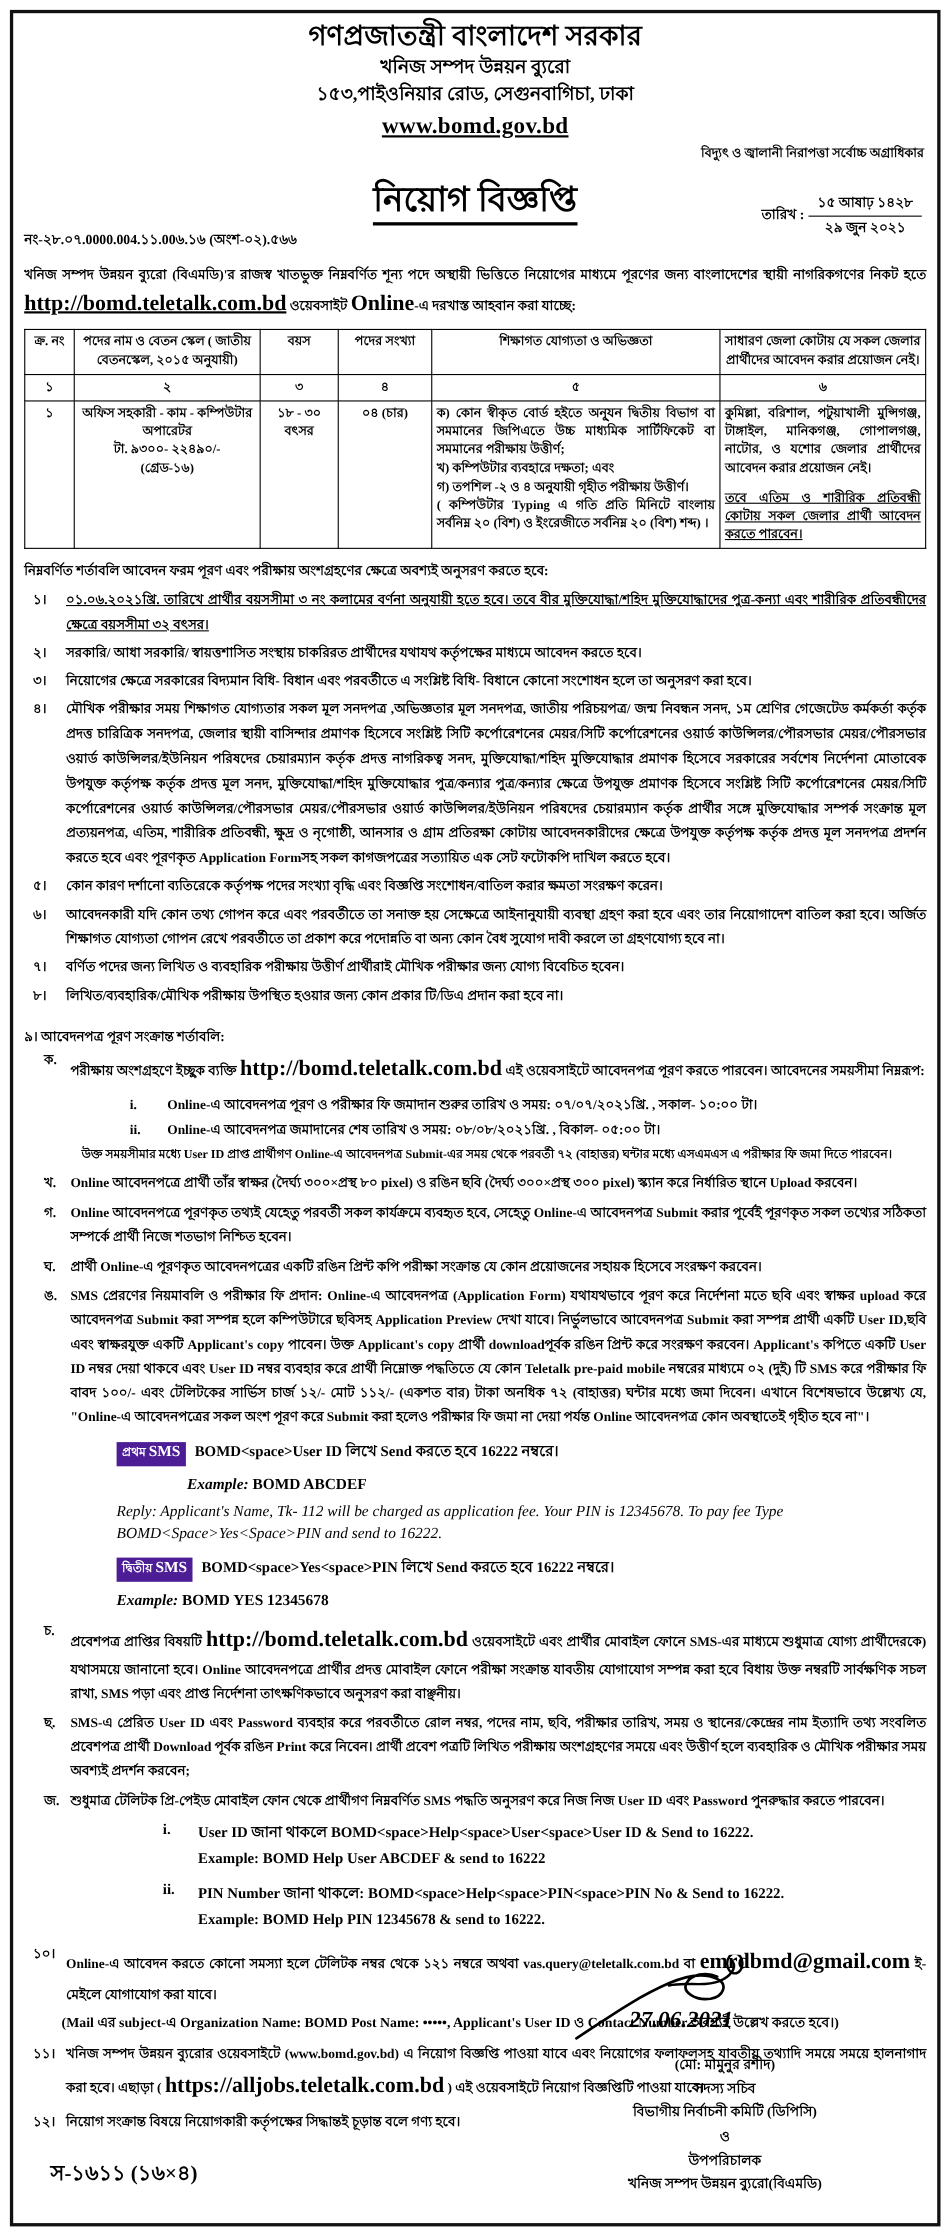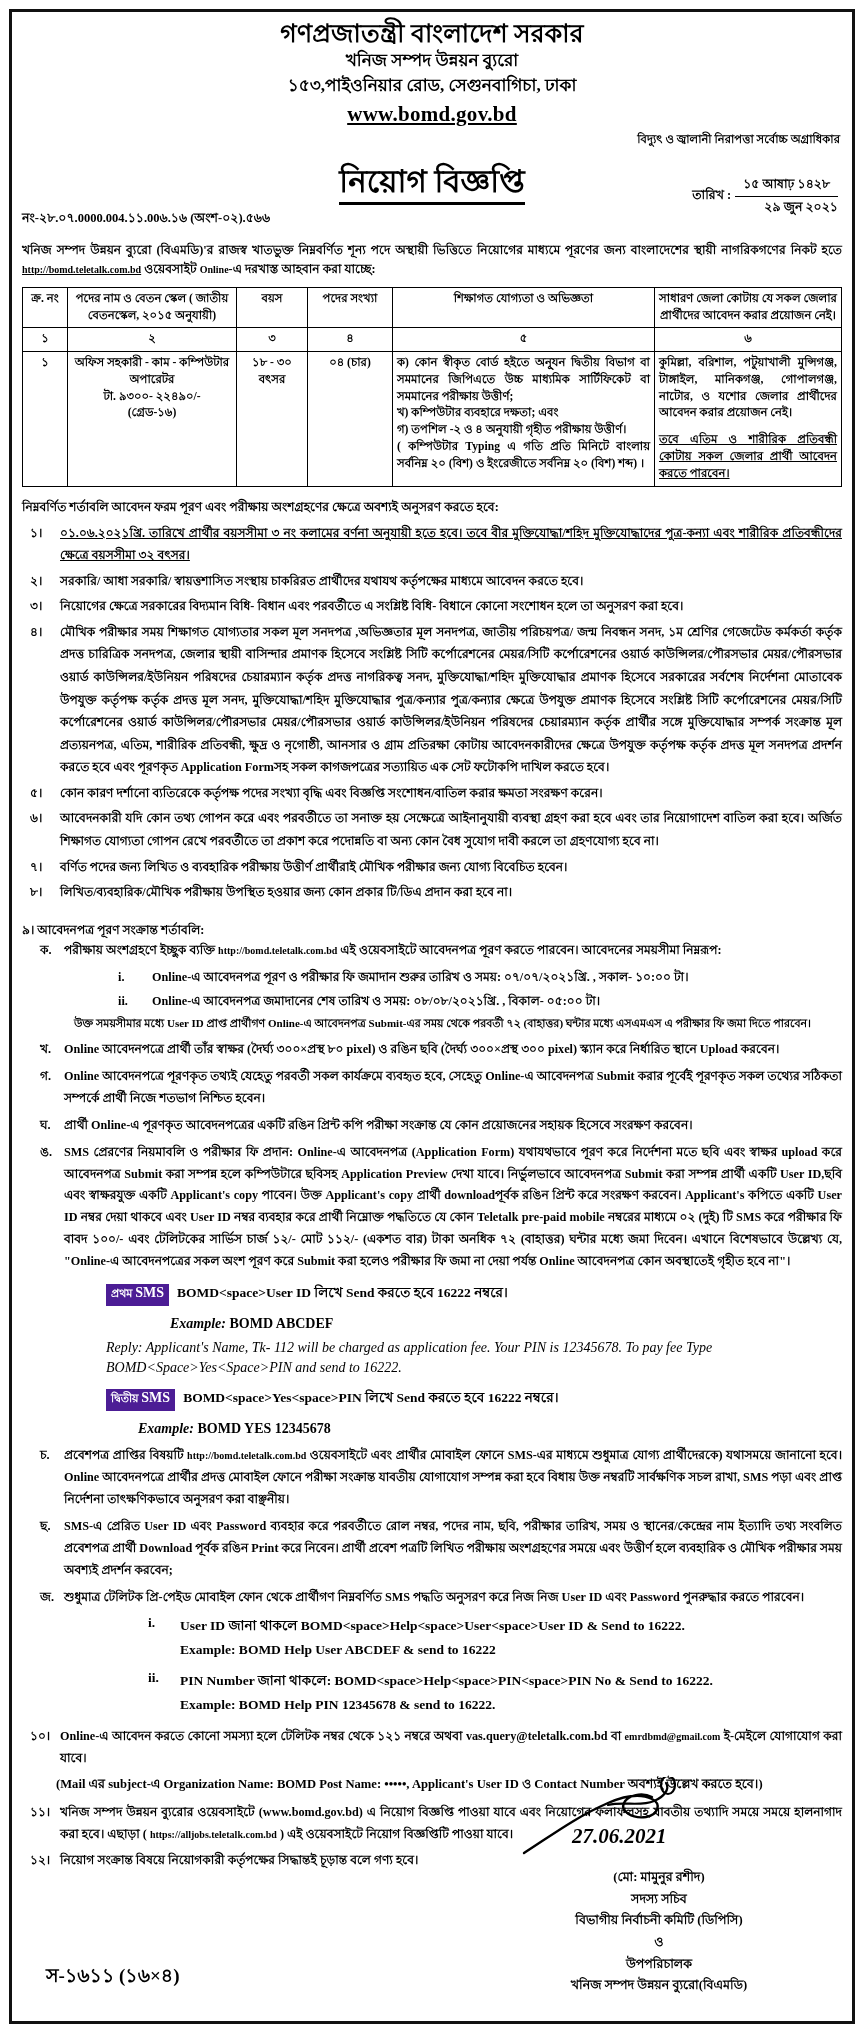--- a/index.html
+++ b/index.html
@@ -92,32 +92,32 @@
   .date-block {
     display: flex;
     align-items: center;
     font-size: 12.5px;
     font-weight: bold;
     padding-right: 4px;
   }
   .date-label { margin-right: 4px; }
   .date-stack { text-align: center; }
   .date-top { border-bottom: 1.5px solid #000; padding: 0 8px 1px 8px; }
-  .date-bot { padding-top: 1px; text-align: right; }
+  .date-bot { padding-top: 1px; }
 
   
   .intro {
     font-size: 12.2px;
     font-weight: bold;
     line-height: 1.6;
     text-align: justify;
     margin-top: 12px;
   }
   .intro .u { text-decoration: underline; }
-  .lat { font-family: "Liberation Serif", serif; font-size: 10px; }
+  .lat { font-family: "Liberation Serif", serif; font-size: 20px; }
 
   
   table.jobs {
     width: 100%;
     border-collapse: collapse;
     margin-top: 7px;
     table-layout: fixed;
   }
   table.jobs td, table.jobs th {
     border: 1.2px solid #000;
@@ -433,21 +433,21 @@
     <div class="ex-line">
       <span class="ex-label">Example:</span>
       <span>BOMD ABCDEF</span>
     </div>
     <div class="reply-block">Reply: Applicant's Name, Tk- 112 will be charged as application fee. Your PIN is 12345678. To pay fee Type BOMD&lt;Space&gt;Yes&lt;Space&gt;PIN and send to 16222.</div>
 
     <div class="sms-line">
       <span class="sms-tag"><span>দ্বিতীয় </span><span class="big">SMS</span></span>
       <span class="sms-body">BOMD&lt;space&gt;Yes&lt;space&gt;PIN লিখে Send করতে হবে 16222 নম্বরে।</span>
     </div>
-    <div class="ex-line" style="margin-left:116px">
+    <div class="ex-line" style="margin-left:84px">
       <span class="ex-label">Example:</span>
       <span>BOMD YES 12345678</span>
     </div>
 
     <ol class="subs" style="margin-top:8px">
       <li>
         <span class="mk">চ.</span>
         <span class="bd"><span>প্রবেশপত্র প্রাপ্তির বিষয়টি </span><span class="u lat">http://bomd.teletalk.com.bd</span><span> ওয়েবসাইটে এবং প্রার্থীর মোবাইল ফোনে SMS-এর মাধ্যমে শুধুমাত্র যোগ্য প্রার্থীদেরকে) যথাসময়ে জানানো হবে। Online আবেদনপত্রে  প্রার্থীর প্রদত্ত মোবাইল ফোনে পরীক্ষা সংক্রান্ত যাবতীয় যোগাযোগ সম্পন্ন করা হবে বিধায় উক্ত নম্বরটি সার্বক্ষণিক সচল রাখা, SMS পড়া এবং প্রাপ্ত নির্দেশনা তাৎক্ষণিকভাবে অনুসরণ করা বাঞ্ছনীয়।</span></span>
       </li>
       <li>

